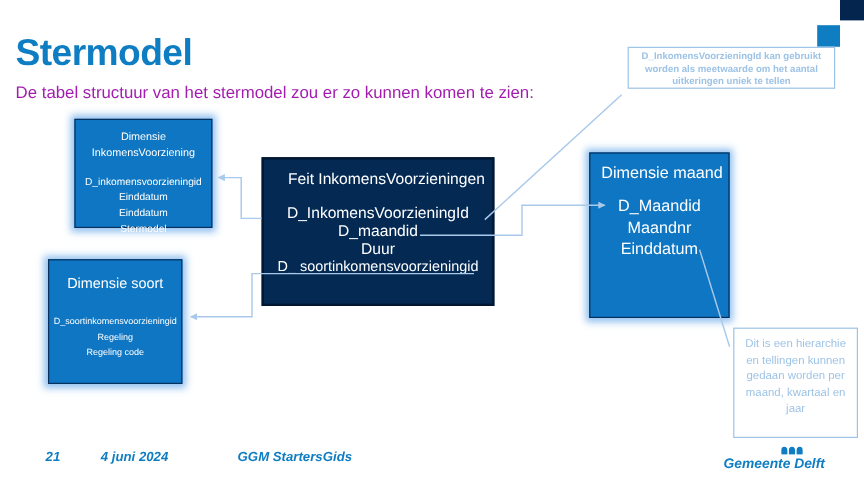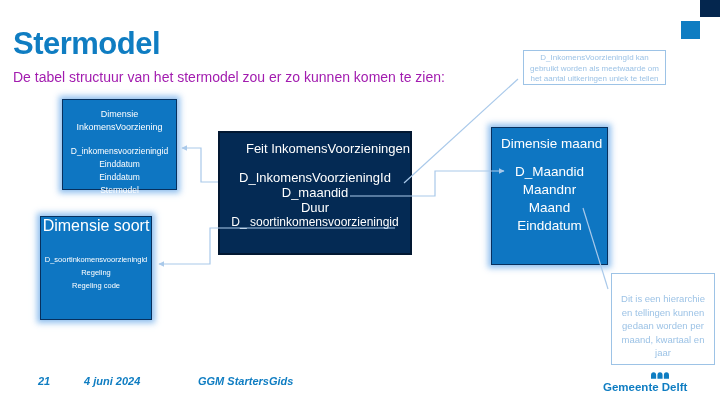--- a/index.html
+++ b/index.html
@@ -23,50 +23,50 @@
     box-shadow:0 0 6px 3px rgba(125,180,235,0.85);
     color:#ffffff;text-align:center;
   }
   .dim1{left:62px;top:99px;width:115px;height:91px;}
   .dim1 .hdr{padding-top:8px;font-size:9px;line-height:13px;}
   .dim1 .attrs{margin-top:11px;font-size:8.5px;line-height:13px;}
   .dimmaand{left:491px;top:127px;width:117px;height:138px;}
   .dimmaand .hdr{text-align:left;padding:8px 0 0 9px;font-size:13.5px;}
   .dimmaand .attrs{margin-top:12px;font-size:13.5px;line-height:18px;}
   .dimsoort{left:40px;top:216px;width:112px;height:104px;}
-  .dimsoort .hdr{font-size:16px;}
+  .dimsoort .hdr{padding-top:12px;font-size:12px;}
   .dimsoort .attrs{margin-top:18px;font-size:7.5px;line-height:13px;text-align:center;}
 
   
   .factbox{
     position:absolute;left:218px;top:131px;width:194px;height:124px;box-sizing:border-box;
     background:#042a54;border:2px solid #021832;color:#ffffff;
   }
-  .factbox .hdr{padding:8px 0 0 14px;font-size:13px;text-align:right;}
+  .factbox .hdr{padding:8px 0 0 14px;font-size:13px;text-align:center;}
   .factbox .attrs{margin-top:14px;text-align:center;font-size:13px;line-height:15px;}
   .factbox .attrs .small{font-size:12px;}
 
   
   .callout{
     position:absolute;box-sizing:border-box;background:#ffffff;border:1px solid #9dc3e6;
     color:#9dc3e6;text-align:center;
   }
-  .callout1{left:523px;top:50px;width:143px;height:35px;font-size:8px;line-height:10.5px;padding:2px 6px;}
-  .callout2{left:611px;top:273px;width:104px;height:92px;font-size:9.5px;line-height:13.5px;padding:18px 4px;}
+  .callout1{left:523px;top:39px;width:173px;height:35px;font-size:8px;line-height:10.5px;padding:2px 6px;font-weight:bold;}
+  .callout2{left:611px;top:273px;width:104px;height:92px;font-size:9.5px;line-height:13.5px;padding:6px 4px;}
 
   
   .connectors{position:absolute;left:0;top:0;width:720px;height:405px;pointer-events:none;}
 
   .footer{position:absolute;top:375px;left:0;width:720px;font-size:11px;font-style:italic;
     font-weight:600;color:#0f7dc2;}
   .footer .pagenum{position:absolute;left:38px;}
   .footer .date{position:absolute;left:84px;}
   .footer .doc{position:absolute;left:198px;}
 
-  .logo-text{position:absolute;left:603px;top:381px;font-size:11.5px;font-weight:700;color:#0f7dc2;}
+  .logo-text{position:absolute;left:603px;top:381px;font-size:11.5px;font-weight:700;color:#0f7dc2;font-style:italic;}
   .logo-icon{position:absolute;left:651px;top:370px;width:18px;height:9px;}
 </style>
 </head>
 <body>
 
 <div class="slide">
 
   <div class="title">Stermodel</div>
   <div class="subtitle">De tabel structuur van het stermodel zou er zo kunnen komen te zien:</div>
 
@@ -94,21 +94,20 @@
       <div>Duur</div>
       <div class="small">D_ soortinkomensvoorzieningid</div>
     </div>
   </div>
 
   <div class="dimbox dimmaand">
     <div class="hdr">Dimensie maand</div>
     <div class="attrs">
       <div>D_Maandid</div>
       <div>Maandnr</div>
-      <div>Maand</div>
       <div>Einddatum</div>
     </div>
   </div>
 
   <div class="dimbox dimsoort">
     <div class="hdr">Dimensie soort</div>
     <div class="attrs">
       <div>D_soortinkomensvoorzieningid</div>
       <div>Regeling</div>
       <div>Regeling code</div>

